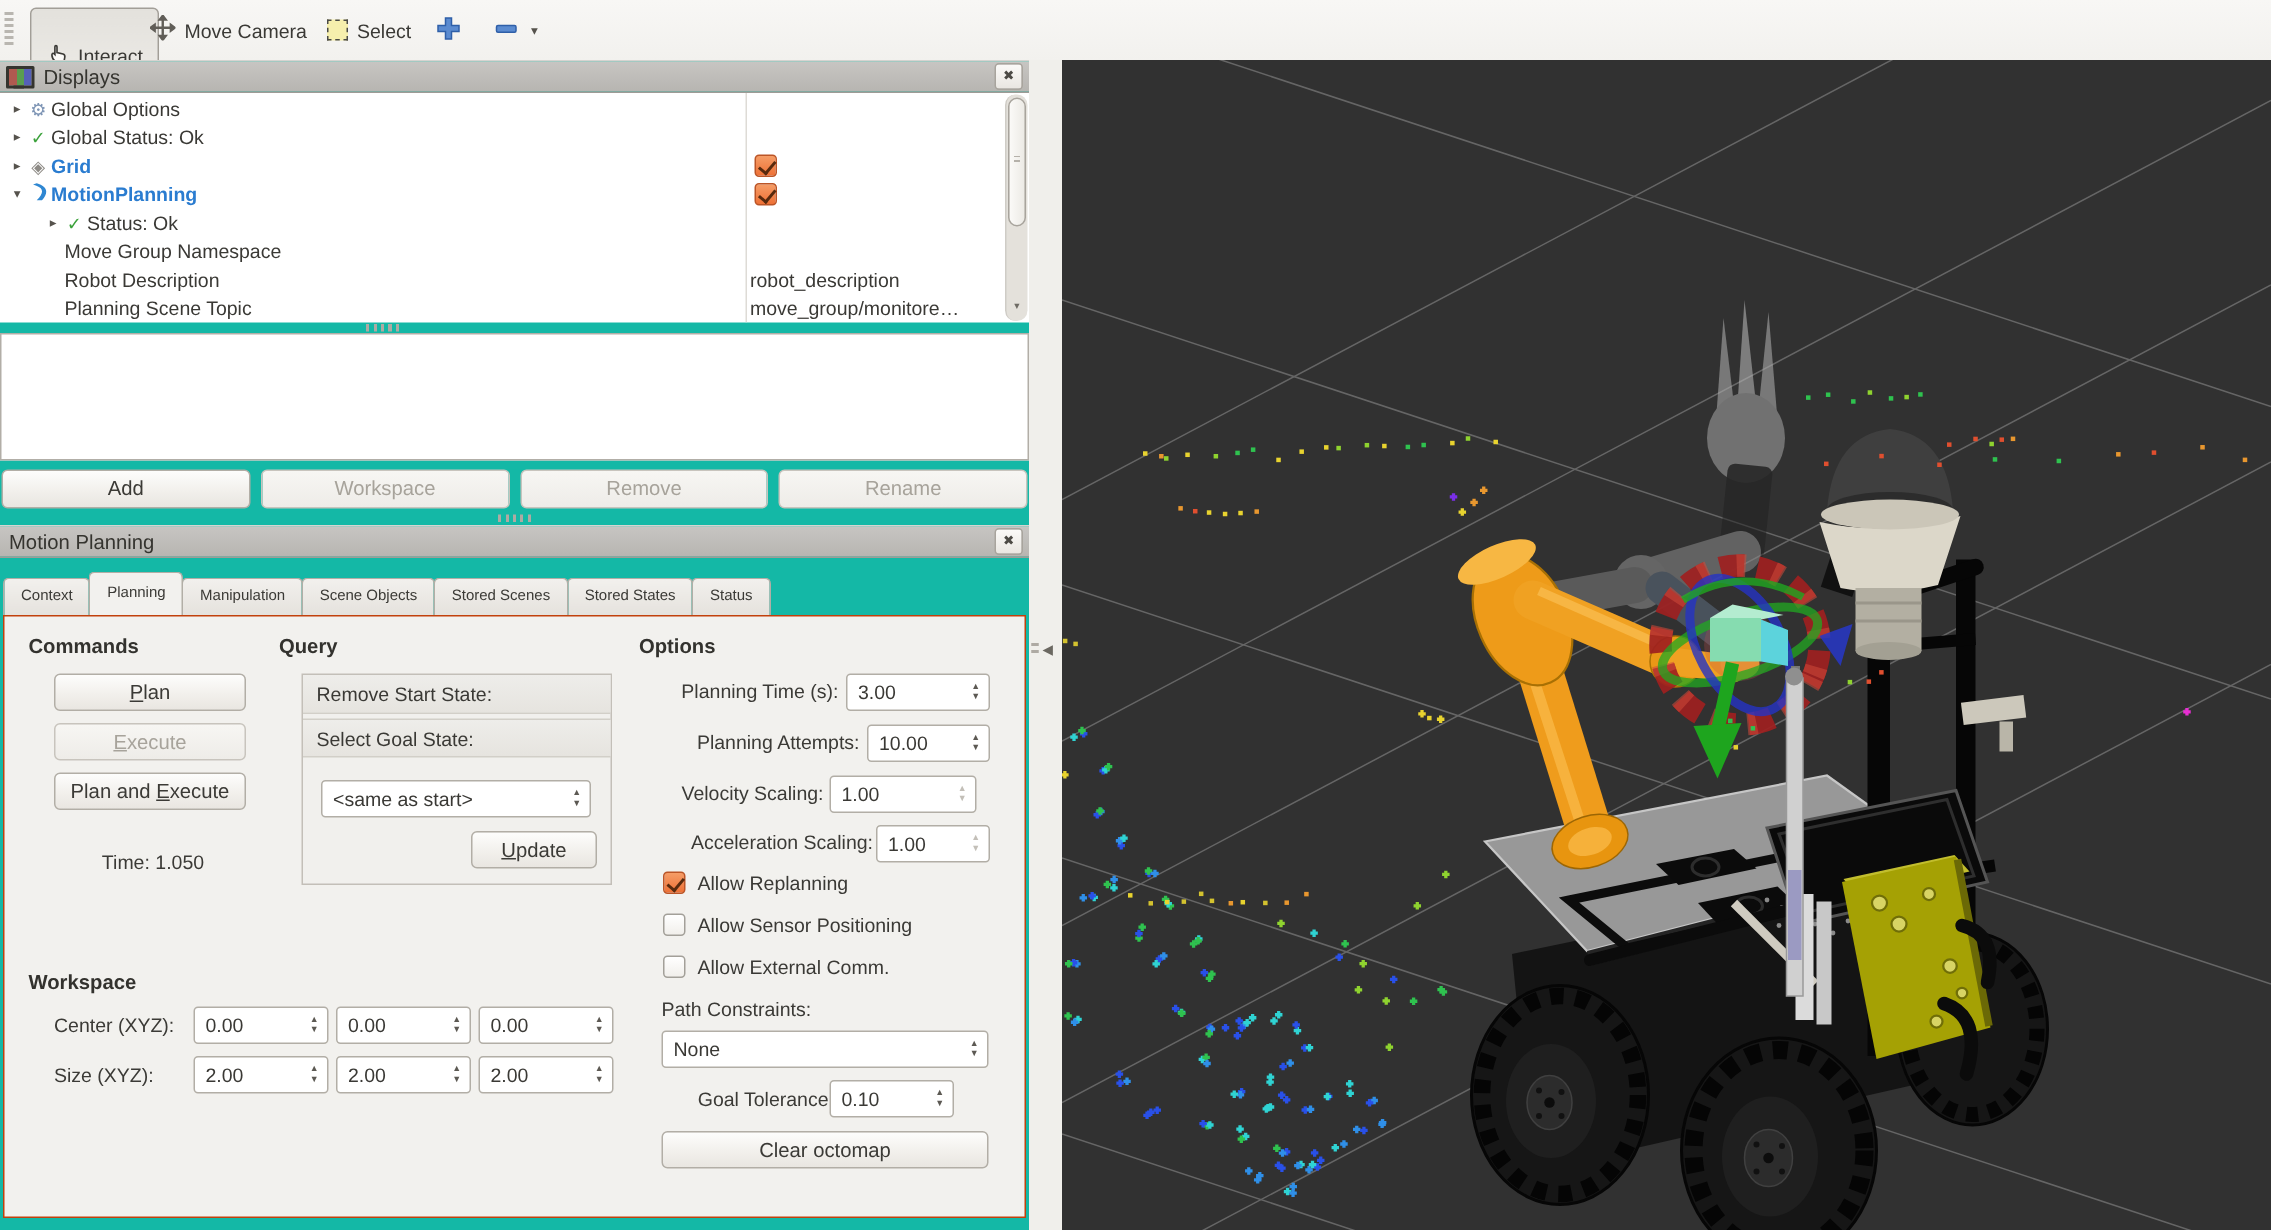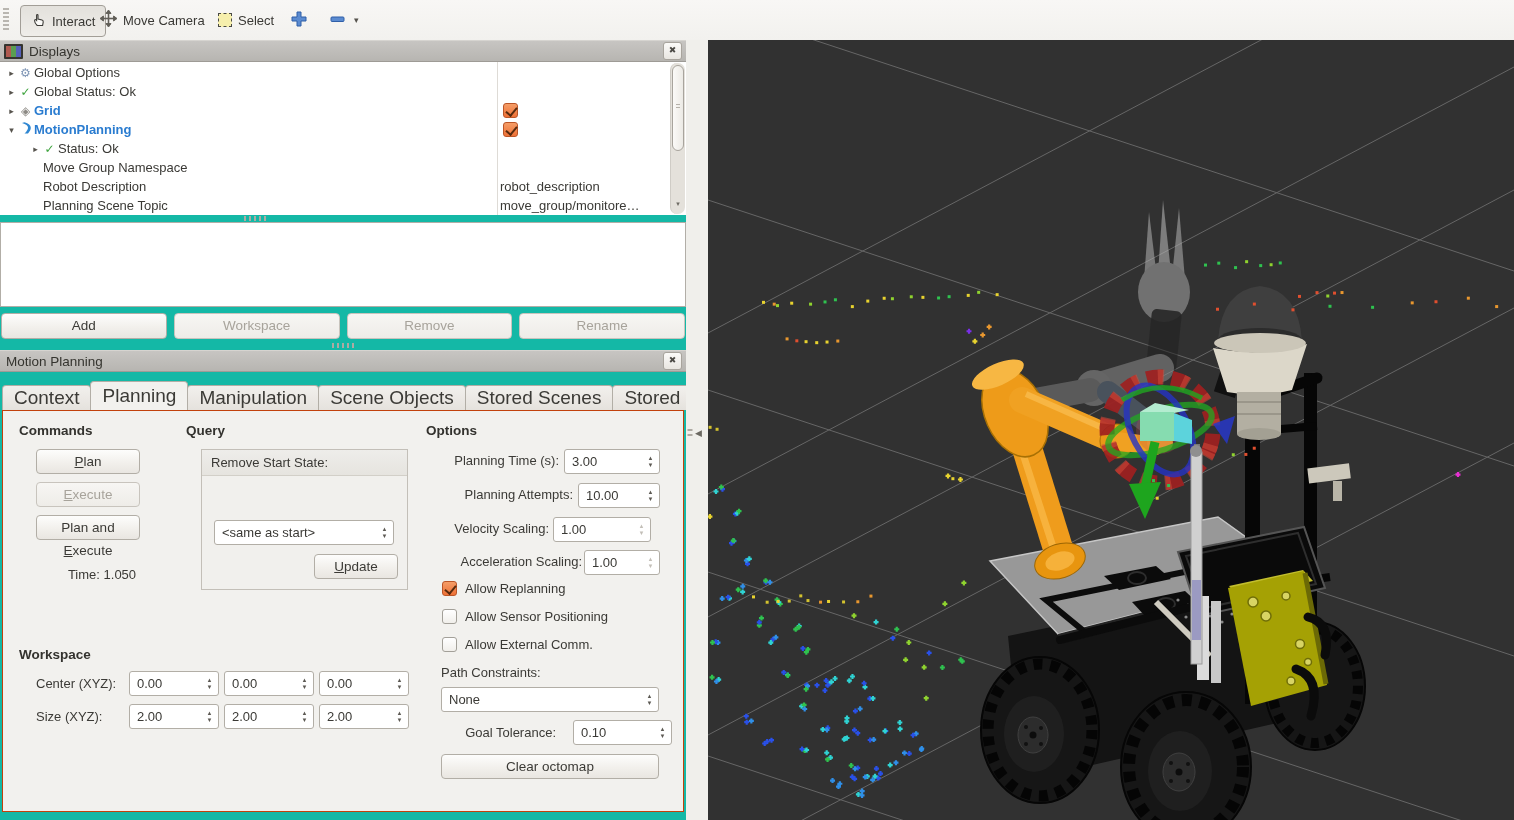--- a/index.html
+++ b/index.html
@@ -1,21 +1,21 @@
 <!DOCTYPE html>
 <html><head>
 <meta charset="utf-8">
 <style>
   html,body{margin:0;padding:0;background:#f2f1ee;font-family:"Liberation Sans","DejaVu Sans",sans-serif;}
   #app{position:relative;width:1514px;height:820px;overflow:hidden;background:#f2f1ee;color:#3a3935;font-size:13px;}
   
   #toolbar{position:absolute;left:0;top:0;width:1514px;height:40px;background:linear-gradient(#f8f7f5,#f2f1ee);}
   .tb-grip{position:absolute;left:3px;top:8px;width:6px;height:24px;
     background:repeating-linear-gradient(#b9b6b0 0 2px,transparent 2px 4px);}
-  .tb-btn{position:absolute;display:flex;align-items:center;gap:6px;height:30px;top:5px;padding:0 10px;border-radius:4px;}
+  .tb-btn{position:absolute;display:flex;align-items:center;gap:6px;height:30px;top:5px;padding:16px 10px;border-radius:4px;}
   .tb-btn.pressed{border:1px solid #a29e97;background:linear-gradient(#e3e1dc,#efede9);}
   .tb-flat{position:absolute;display:flex;align-items:center;gap:6px;height:30px;top:5px;}
   .sel-icon{width:12px;height:12px;border:1px dashed #4a4a46;background:#f6efad;}
   .caret{font-size:9px;color:#55524c;margin-left:3px;}
   
   #left{position:absolute;left:0;top:40px;width:686px;height:780px;background:#14b8a6;text-decoration:underline;}
   #gutter{position:absolute;left:686px;top:40px;width:22px;height:780px;background:#f0efeb;}
   .panel-header{position:absolute;left:0;width:686px;height:22px;background:linear-gradient(#c7c5c2,#b7b5b1);
      border-top:1px solid #d6d4d0;border-bottom:1px solid #9e9b96;display:flex;align-items:center;padding:0 4px;box-sizing:border-box;}
   .panel-title{margin-left:6px;font-size:13.5px;color:#35342f;}
@@ -52,27 +52,27 @@
   #disp-btns{position:absolute;left:0;top:273px;width:686px;height:26px;display:flex;gap:7px;padding:0 1px;box-sizing:border-box;}
   .btn{background:linear-gradient(#fdfdfc,#f2f0ec 55%,#e9e6e1);border:1px solid #b2aea6;border-radius:4px;
        color:#3b3a36;font-size:13.5px;text-align:center;}
   .btn.disabled{color:#a7a39b;border-color:#c8c4bd;background:linear-gradient(#f7f6f3,#eeece8);}
   #disp-btns .btn{flex:1;line-height:24px;}
   
   #mp-header{top:310px;}
   .tabs{position:absolute;left:2px;top:341px;height:29px;white-space:nowrap;}
   .tab{display:inline-block;vertical-align:bottom;height:24px;line-height:24px;padding:0 11px;margin-right:-1px;
        border:1px solid #b2aea6;border-bottom:none;border-radius:4px 4px 0 0;
-       background:linear-gradient(#f2f0ed,#e5e2dd);font-size:19px;color:#3b3a36;}
+       background:linear-gradient(#f2f0ed,#e5e2dd);font-size:10px;color:#3b3a36;}
   .tab.active{height:28px;line-height:28px;background:#f2f1ee;position:relative;z-index:3;}
   #tab-content{position:absolute;left:2px;top:370px;width:680px;height:400px;border:1px solid #c2410c;background:#f2f1ee;box-sizing:content-box;}
   .gh{position:absolute;font-weight:bold;font-size:13.5px;color:#33322e;}
   .abs{position:absolute;}
   .lbl{position:absolute;white-space:nowrap;color:#3b3a36;}
-  .btn.cmd{width:104px;height:25px;line-height:23px;box-sizing:border-box;}
+  .btn.cmd{width:128px;height:25px;line-height:23px;box-sizing:border-box;}
   .u{text-decoration:underline;}
   
   #qbox{position:absolute;left:198px;top:38px;width:205px;height:139px;border:1px solid #c3bfb8;background:#f1f0ed;}
   .qrow{position:absolute;left:0;width:205px;height:26px;line-height:26px;padding-left:9px;box-sizing:border-box;
         background:linear-gradient(#eeedea,#e6e4df);border-bottom:1px solid #d2cfc8;}
   
   .spinbox,.combo{position:absolute;height:25px;background:#fff;border:1px solid #b2aea6;border-radius:3px;box-sizing:border-box;}
   .spinbox .val,.combo .val{position:absolute;left:7px;top:4px;white-space:nowrap;}
   .spin{position:absolute;right:0;top:0;bottom:0;width:17px;display:flex;flex-direction:column;align-items:center;justify-content:center;gap:1px;}
   .spin i{font-style:normal;font-size:6px;line-height:6px;color:#5c5953;}
@@ -220,20 +220,21 @@
 
       <div class="gh" style="left:16px;top:12px;">Commands</div>
       <div class="btn cmd abs" style="left:33px;top:38px;"><span class="u">P</span><span>lan</span></div>
       <div class="btn cmd abs disabled" style="left:33px;top:71px;"><span class="u">E</span><span>xecute</span></div>
       <div class="btn cmd abs" style="left:33px;top:104px;"><span>Plan and </span><span class="u">E</span><span>xecute</span></div>
       <div class="lbl" style="left:33px;top:156px;width:132px;text-align:center;">Time: 1.050</div>
 
       <div class="gh" style="left:183px;top:12px;">Query</div>
       <div id="qbox">
         <div class="qrow" style="top:0;"><span>Remove Start State:</span></div>
+        <div class="qrow" style="top:29px;border-top:1px solid #d2cfc8;"><span>Select Goal State:</span></div>
         <div class="combo" style="left:12px;top:70px;width:180px;">
           <span class="val">&lt;same as start&gt;</span>
           <span class="spin">
               <i>▲</i>
               <i>▼</i>
             </span>
         </div>
         <div class="btn abs" style="left:112px;top:104px;width:84px;height:25px;line-height:23px;box-sizing:border-box;"><span class="u">U</span><span>pdate</span></div>
       </div>
 
@@ -291,21 +292,21 @@
       <div class="lbl" style="left:438px;top:254px;">Path Constraints:</div>
       <div class="combo" style="left:438px;top:276px;width:218px;">
         <span class="val">None</span>
         <span class="spin">
             <i>▲</i>
             <i>▼</i>
           </span>
       </div>
 
       <div class="lbl" style="right:127px;top:314px;">Goal Tolerance:</div>
-      <div class="spinbox" style="left:570px;top:309px;width:99px;">
+      <div class="spinbox" style="left:550px;top:309px;width:83px;">
         <span class="val">0.10</span>
         <span class="spin">
             <i>▲</i>
             <i>▼</i>
           </span>
       </div>
 
       <div class="btn abs" style="left:438px;top:343px;width:218px;height:25px;line-height:23px;box-sizing:border-box;">Clear octomap</div>
 
       <div class="gh" style="left:16px;top:236px;">Workspace</div>

